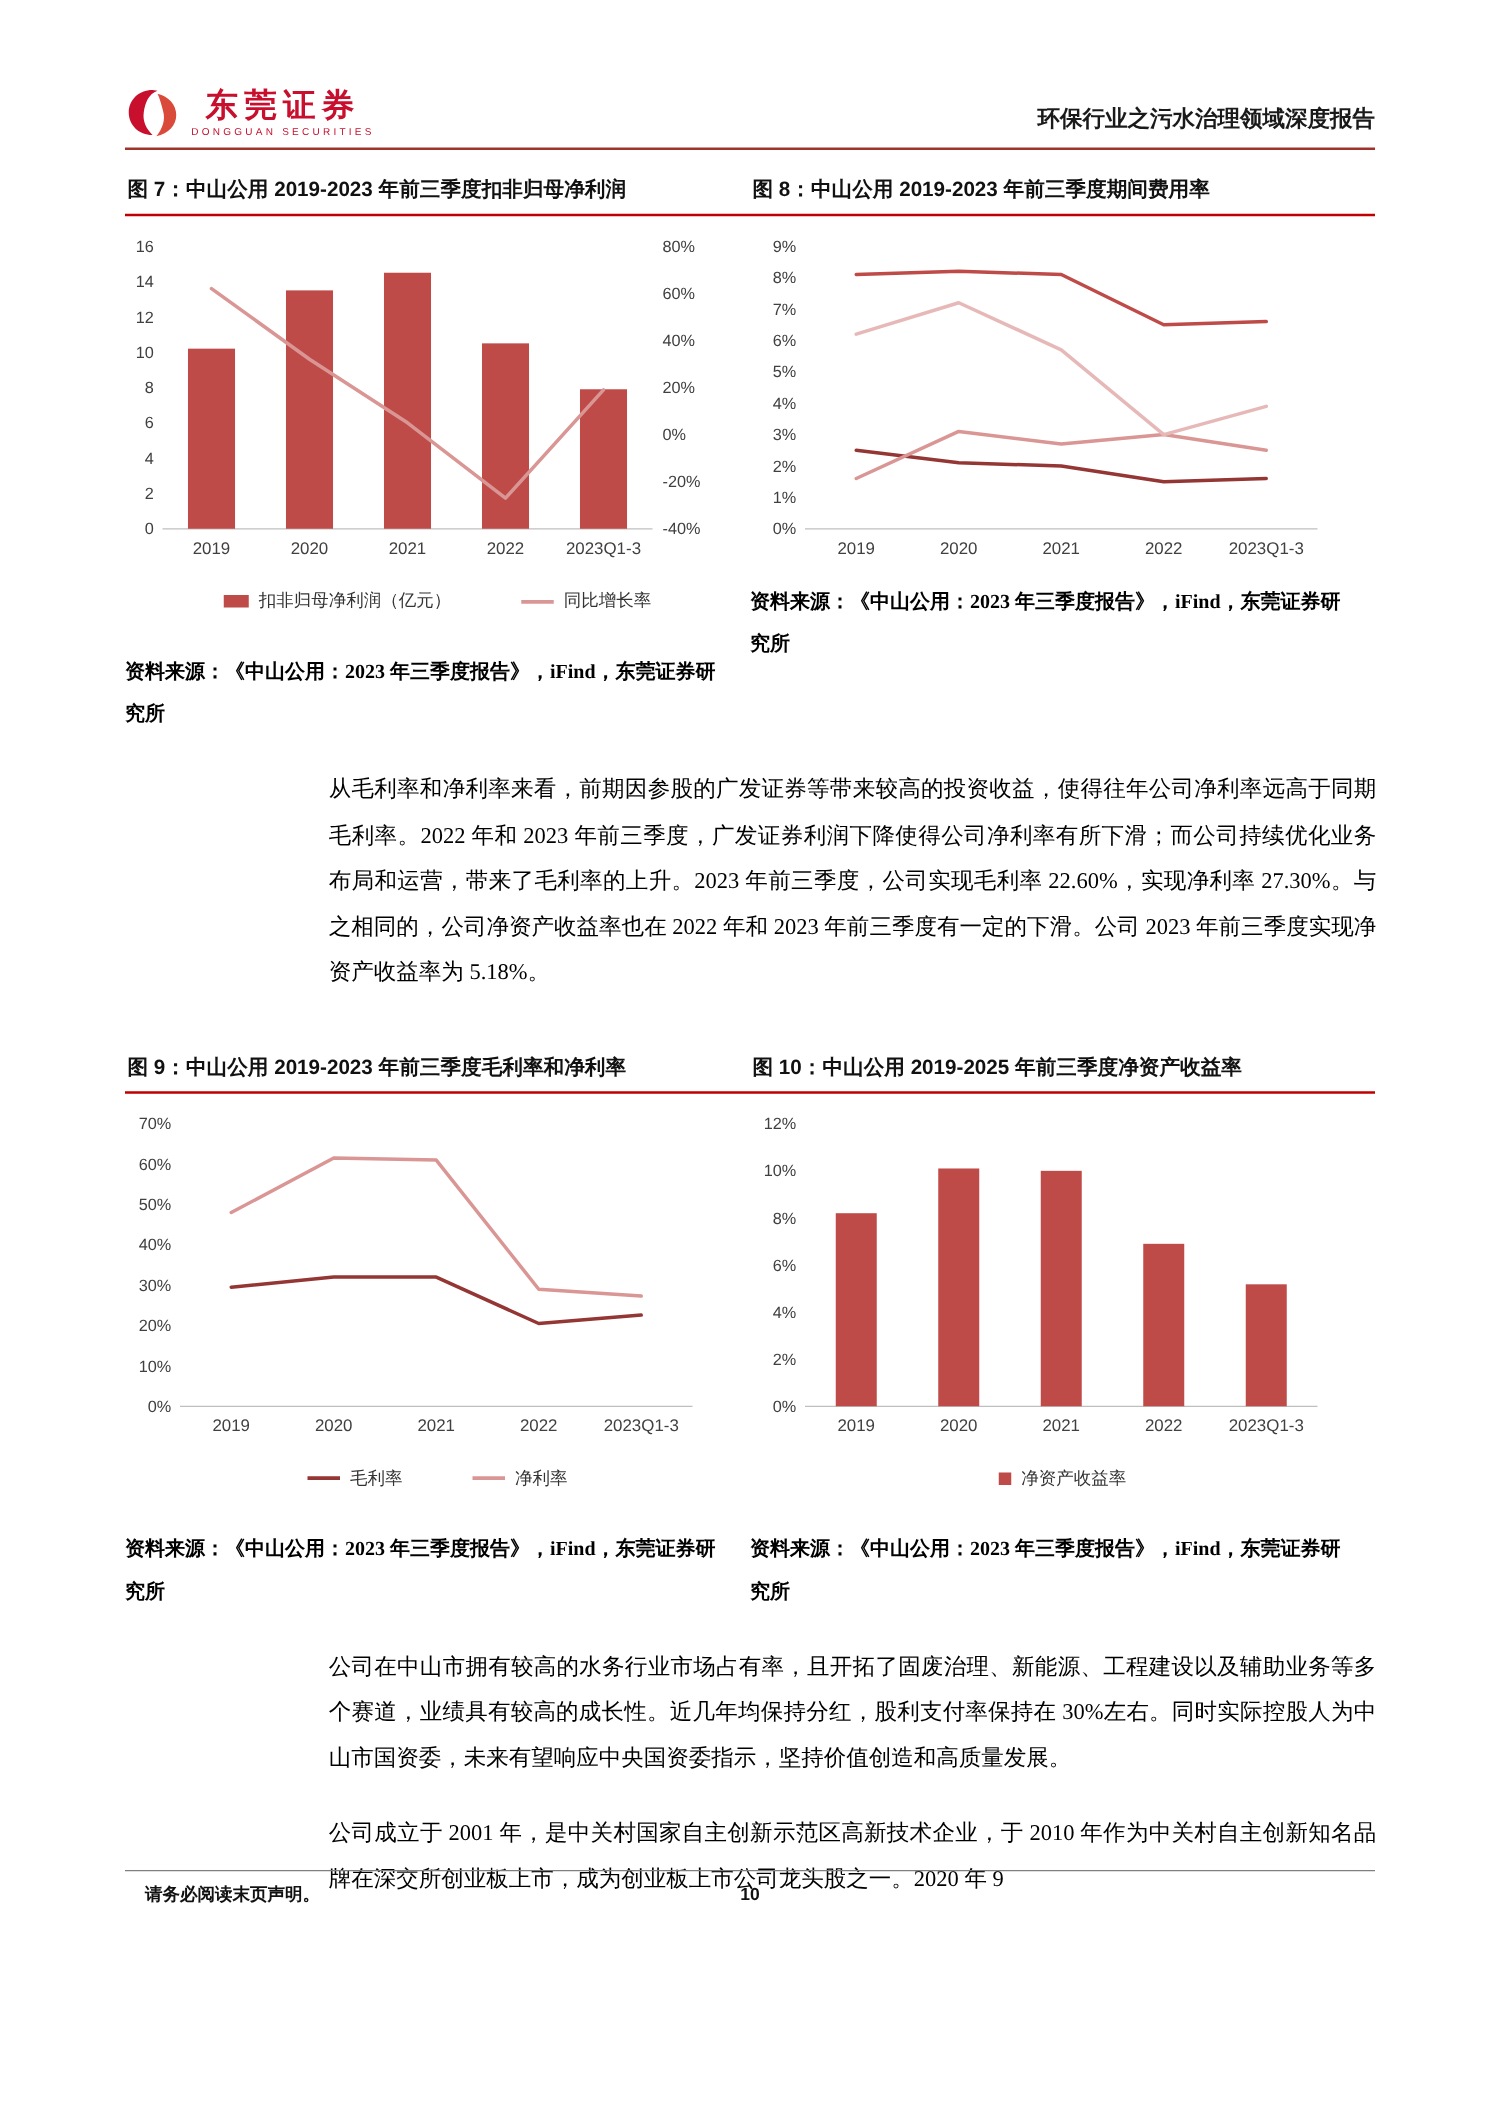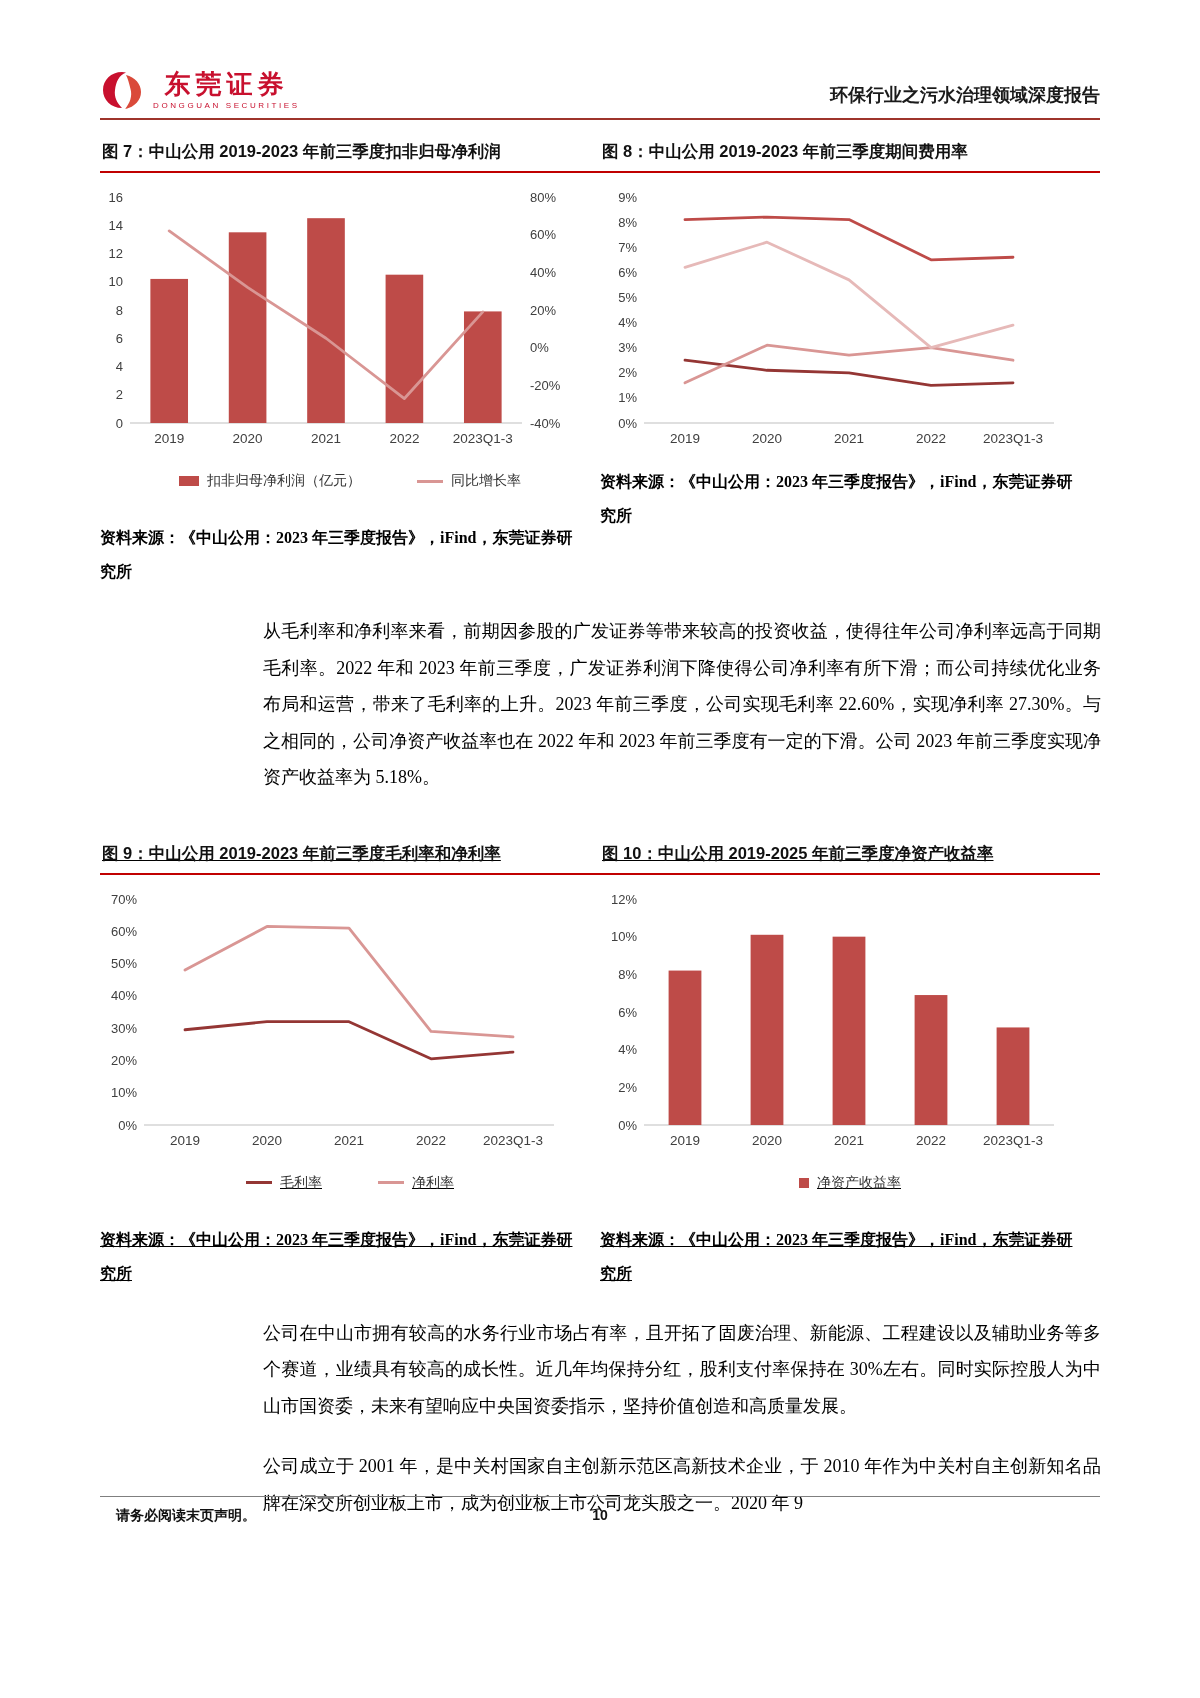--- a/index.html
+++ b/index.html
@@ -13,21 +13,21 @@
   .logo{display:flex;align-items:center;gap:9px;text-align:center;}
   .logo-icon svg{display:block;}
   .logo-text{display:flex;flex-direction:column;line-height:1;}
   .logo-cn{font-family:"Liberation Sans",sans-serif;font-size:26px;font-weight:700;color:#C8102E;letter-spacing:5px;}
   .logo-en{font-family:"Liberation Sans",sans-serif;font-size:8px;color:#C8102E;letter-spacing:2.6px;margin-top:5px;}
   .doc-title{font-family:"Liberation Sans",sans-serif;font-size:18px;font-weight:600;color:#1a1a1a;padding-bottom:3px;}
   .header-rule{border-bottom:2px solid #9E342B;margin-top:8px;}
 
   
   .figure-row{display:grid;grid-template-columns:1fr 1fr;margin-top:12px;}
-  .figure-row.second{margin-top:38px;text-decoration:underline;}
+  .figure-row.second{margin-top:38px;}
   .fig-title{font-family:"Liberation Sans",sans-serif;font-size:16.5px;font-weight:700;color:#111;
              padding:9px 2px 8px 2px;border-bottom:2px solid #C00000;white-space:nowrap;overflow:hidden;}
   .fig-chart{padding-top:12px;}
   .fig-chart svg{display:block;font-family:"Liberation Sans",sans-serif;}
   .legend{display:flex;flex-wrap:wrap;justify-content:center;align-content:center;align-items:center;
           column-gap:56px;row-gap:9px;min-height:56px;
           font-family:"Liberation Sans",sans-serif;font-size:14px;color:#333;}
   .legend-item{display:inline-flex;align-items:center;gap:8px;white-space:nowrap;}
   .sw-line{display:inline-block;width:26px;height:3px;}
   .sw-bar{display:inline-block;width:20px;height:10px;}

